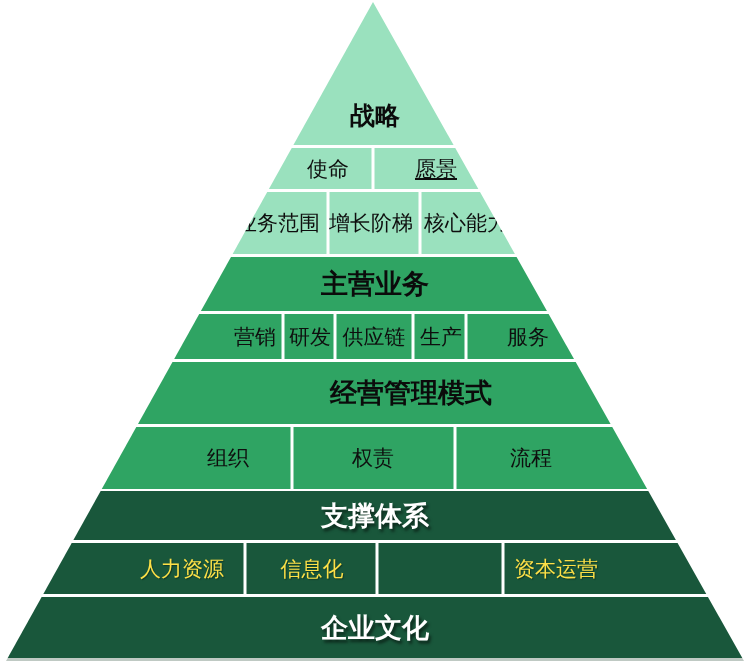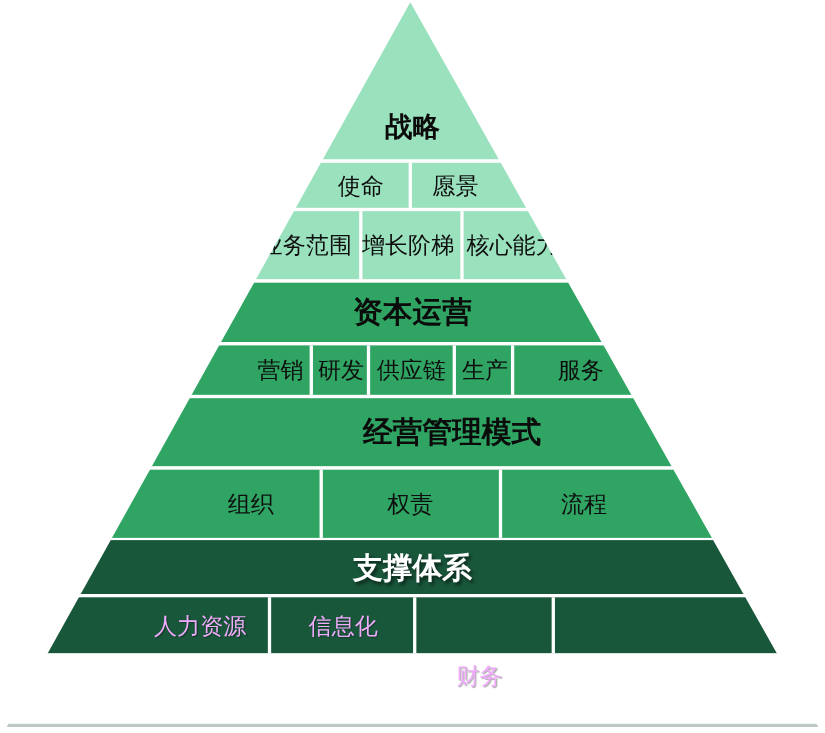--- a/index.html
+++ b/index.html
@@ -9,21 +9,21 @@
     clip-path:polygon(373px 2px, 6px 661px, 744px 661px);}
   .band{position:absolute;left:0;width:100%;display:flex;align-items:center;justify-content:center;}
   .light{background:#9AE1BE;}
   .medium{background:#2FA463;}
   .dark{background:#19573B;}
   .sep{position:absolute;left:0;width:100%;height:3px;background:#FFFFFF;}
   .sep-faint{position:absolute;left:0;width:100%;height:2px;background:rgba(255,255,255,0.45);}
   .vdiv{position:absolute;top:0;bottom:0;width:3px;background:#FFFFFF;transform:translateX(-50%);}
   .cell{position:absolute;top:50%;transform:translate(-50%,-50%);white-space:nowrap;
     font-size:21px;color:#0e0e0e;}
-  .cell.on-dark{color:#f0abfc;text-shadow:1px 1px 1px rgba(0,0,0,0.35);}
+  .cell.on-dark{color:#fde047;text-shadow:1px 1px 1px rgba(0,0,0,0.35);}
   .title{font-weight:bold;color:#0b0b0b;white-space:nowrap;}
   .title.sz-strategy{font-size:25px;}
   .title.sz-big{font-size:27px;}
   .title.on-dark{color:#FFFFFF;text-shadow:2px 3px 3px rgba(0,0,0,0.55);}
   .apex-band{align-items:flex-end;padding-bottom:13px;box-sizing:border-box;}
   .base-shadow{position:absolute;left:0;width:100%;height:3px;background:#BFC9C3;}
 </style>
 </head>
 <body>
 
@@ -31,35 +31,35 @@
   <div class="pyramid">
 
     <div class="band light apex-band" style="top:0;height:145px;">
       <div class="title sz-strategy">战略</div>
     </div>
     <div class="sep" style="top:145px;"></div>
 
     <div class="band light" style="top:148px;height:41px;">
       <div class="vdiv" style="left:373px;"></div>
       <div class="cell" style="left:328px;">使命</div>
-      <div class="cell" style="left:414px;">愿景</div>
+      <div class="cell" style="left:436px;text-decoration:underline;">愿景</div>
     </div>
     <div class="sep" style="top:189px;"></div>
 
     <div class="band light" style="top:192px;height:62px;">
       <div class="vdiv" style="left:328px;"></div>
       <div class="vdiv" style="left:420px;"></div>
       <div class="cell" style="left:278px;">业务范围</div>
       <div class="cell" style="left:355px;padding-left:32px;">增长阶梯</div>
       <div class="cell" style="left:466px;">核心能力</div>
     </div>
     <div class="sep" style="top:254px;"></div>
 
     <div class="band medium" style="top:257px;height:54px;">
-      <div class="title sz-big">资本运营</div>
+      <div class="title sz-big">主营业务</div>
     </div>
     <div class="sep" style="top:311px;"></div>
 
     <div class="band medium" style="top:314px;height:45px;">
       <div class="vdiv" style="left:283px;"></div>
       <div class="vdiv" style="left:335px;"></div>
       <div class="vdiv" style="left:413px;"></div>
       <div class="vdiv" style="left:466px;"></div>
       <div class="cell" style="left:255px;">营销</div>
       <div class="cell" style="left:310px;">研发</div>
@@ -88,19 +88,23 @@
     </div>
     <div class="sep" style="top:540px;"></div>
 
     <div class="band dark" style="top:543px;height:51px;">
       <div class="vdiv" style="left:245px;"></div>
       <div class="vdiv" style="left:377px;"></div>
       <div class="vdiv" style="left:503px;"></div>
       <div class="cell on-dark" style="left:182px;">人力资源</div>
       <div class="cell on-dark" style="left:312px;">信息化</div>
       <div class="cell on-dark" style="left:436px;margin-top:46px;">财务</div>
+      <div class="cell on-dark" style="left:556px;">资本运营</div>
     </div>
     <div class="sep" style="top:594px;"></div>
 
+    <div class="band dark" style="top:597px;height:61px;">
+      <div class="title sz-big on-dark">企业文化</div>
+    </div>
     <div class="base-shadow" style="top:658px;"></div>
 
   </div>
 </div>
 
 </body></html>

